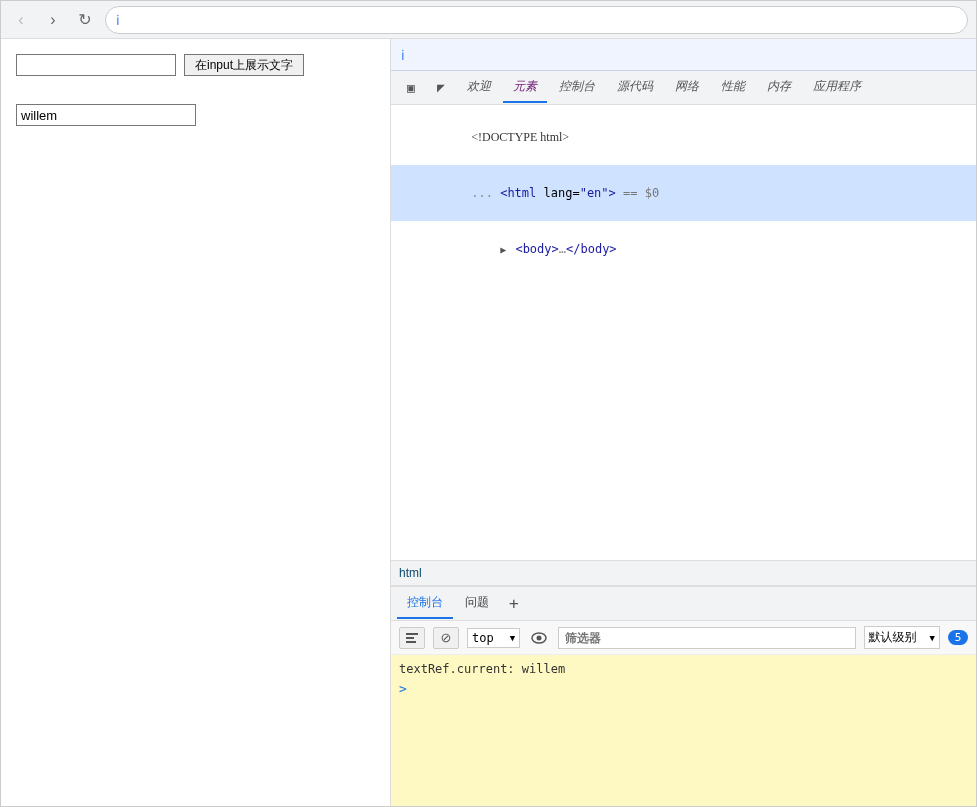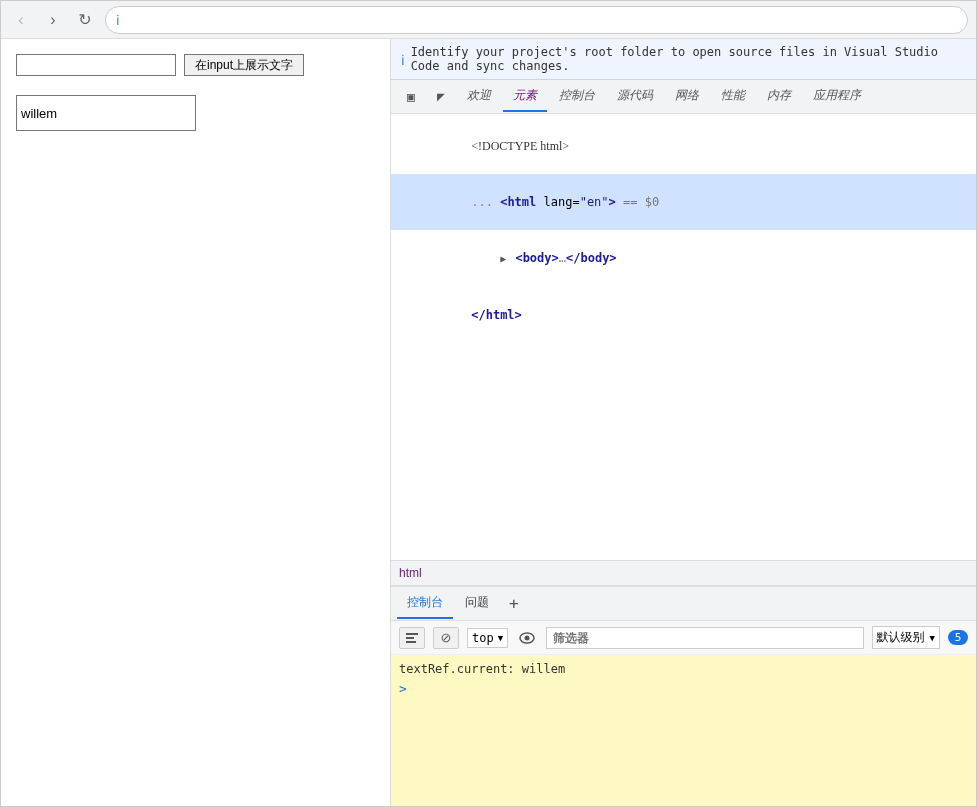--- a/index.html
+++ b/index.html
@@ -78,21 +78,21 @@
       padding: 15px;
       background: #fff;
       border-right: 1px solid #ddd;
       flex-shrink: 0;
     }
 
     .page-controls {
       display: flex;
       gap: 8px;
       align-items: center;
-      margin-bottom: 19px;
+      margin-bottom: 28px;
     }
 
     .page-input {
       width: 160px;
       height: 22px;
       border: 1px solid #767676;
       padding: 2px 4px;
       font-size: 13px;
     }
 
@@ -100,21 +100,21 @@
       padding: 2px 10px;
       height: 22px;
       border: 1px solid #767676;
       background: #f0f0f0;
       font-size: 12px;
       cursor: pointer;
     }
 
     .display-input {
       width: 180px;
-      height: 36px;
+      height: 22px;
       border: 1px solid #767676;
       padding: 2px 4px;
       font-size: 13px;
     }
 
     
     .devtools-panel {
       flex: 1;
       display: flex;
       flex-direction: column;
@@ -186,41 +186,41 @@
     }
 
     .html-line {
       padding: 1px 8px;
       white-space: pre;
       font-size: 12px;
       line-height: 18px;
     }
     .html-line.selected { background: #cfe2ff; }
 
-    .tag-blue { color: #1a1aa6; font-weight: bold; }
+    .tag-blue { color: #1a1aa6; }
     .attr-name { color: #000000; }
     .attr-value { color: #1a1aa6; }
     .comment-gray { color: #888; }
     .equals-expr { color: #777; }
 
     .expand-arrow {
       cursor: pointer;
       color: #555;
       font-size: 10px;
       margin-right: 2px;
     }
 
     
     .devtools-breadcrumb {
       background: #f1f3f4;
       border-top: 1px solid #ddd;
       border-bottom: 1px solid #ddd;
       padding: 4px 8px;
       font-size: 12px;
-      color: #701a75;
+      color: #0c4a6e;
       font-family: Arial, sans-serif;
       height: 26px;
       display: flex;
       align-items: center;
     }
 
     
     .console-area {
       display: flex;
       flex-direction: column;
@@ -284,21 +284,21 @@
     }
 
     .console-top-selector {
       display: flex;
       align-items: center;
       border: 1px solid #ccc;
       background: #fff;
       padding: 2px 4px;
       cursor: pointer;
       font-size: 12px;
-      gap: 4px;
+      gap: 16px;
     }
 
     .console-eye-btn {
       width: 22px;
       height: 22px;
       display: flex;
       align-items: center;
       justify-content: center;
       cursor: pointer;
       font-size: 13px;
@@ -315,21 +315,21 @@
     }
 
     .console-level-selector {
       display: flex;
       align-items: center;
       border: 1px solid #ccc;
       background: #fff;
       padding: 2px 4px;
       cursor: pointer;
       font-size: 12px;
-      gap: 5px;
+      gap: 13px;
     }
 
     .console-badge {
       background: #1a73e8;
       color: #fff;
       border-radius: 10px;
       padding: 1px 6px;
       font-size: 11px;
       min-width: 20px;
       text-align: center;
@@ -379,21 +379,20 @@
         <input class="page-input" type="text" style="">
         <button class="page-button">在input上展示文字</button>
       </div>
       <input class="display-input" type="text" value="willem" style="">
     </div>
 
     <div class="devtools-panel">
 
       <div class="devtools-infobar">
         <span class="info-icon">ℹ</span>
-        <span>Identify your project's root folder to open source files in Visual Studio Code and sync changes.</span>
       </div>
 
       <div class="devtools-tabs">
         <div class="devtools-tab-icon" title="Inspect">▣</div>
         <div class="devtools-tab-icon" title="Device">◤</div>
         <div class="devtools-tab">欢迎</div>
         <div class="devtools-tab active">元素</div>
         <div class="devtools-tab">控制台</div>
         <div class="devtools-tab">源代码</div>
         <div class="devtools-tab">网络</div>
@@ -404,23 +403,20 @@
 
       <div class="elements-panel">
         <div class="html-line">
           <span style="color:#333;font-family:Liberation Serif, serif;">&lt;!DOCTYPE html&gt;</span>
         </div>
         <div class="html-line selected">
           <span class="comment-gray">... </span><span class="tag-blue">&lt;html</span> <span class="attr-name">lang</span>=<span class="attr-value">"en"</span><span class="tag-blue">&gt;</span> <span class="equals-expr">== $0</span>
         </div>
         <div class="html-line">
           &nbsp;&nbsp;&nbsp;&nbsp;<span class="expand-arrow">▶</span> <span class="tag-blue">&lt;body&gt;</span><span style="color:#888;">…</span><span class="tag-blue">&lt;/body&gt;</span>
-        </div>
-        <div class="html-line">
-          <span class="tag-blue">&lt;/html&gt;</span>
         </div>
       </div>
 
       <div class="devtools-breadcrumb">
         <span>html</span>
       </div>
 
       <div class="console-area">
 
         <div class="console-tabs">

